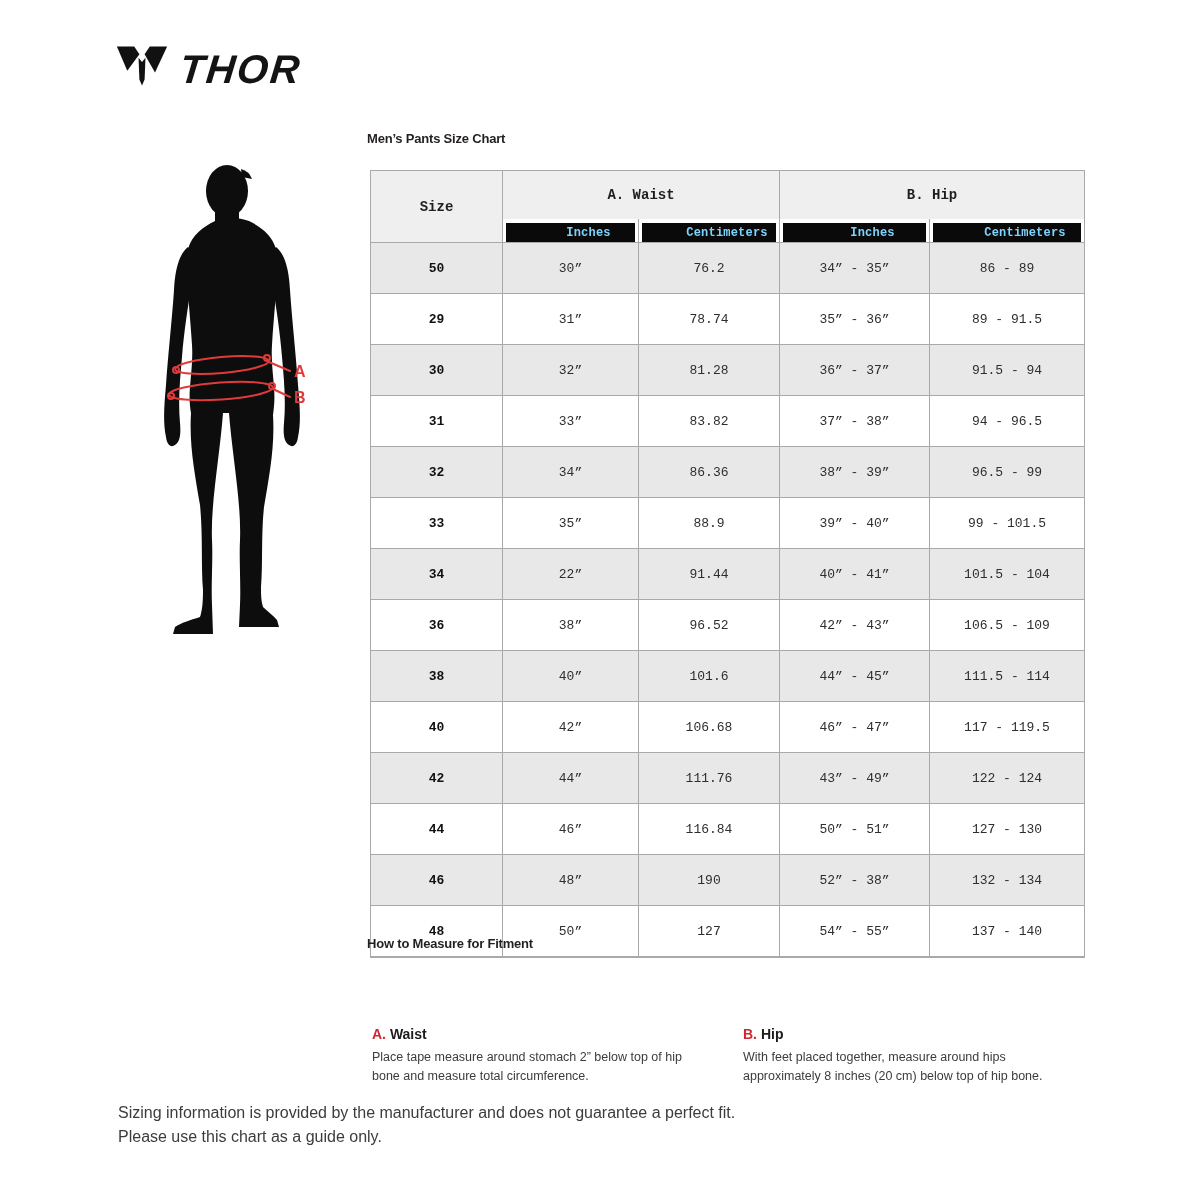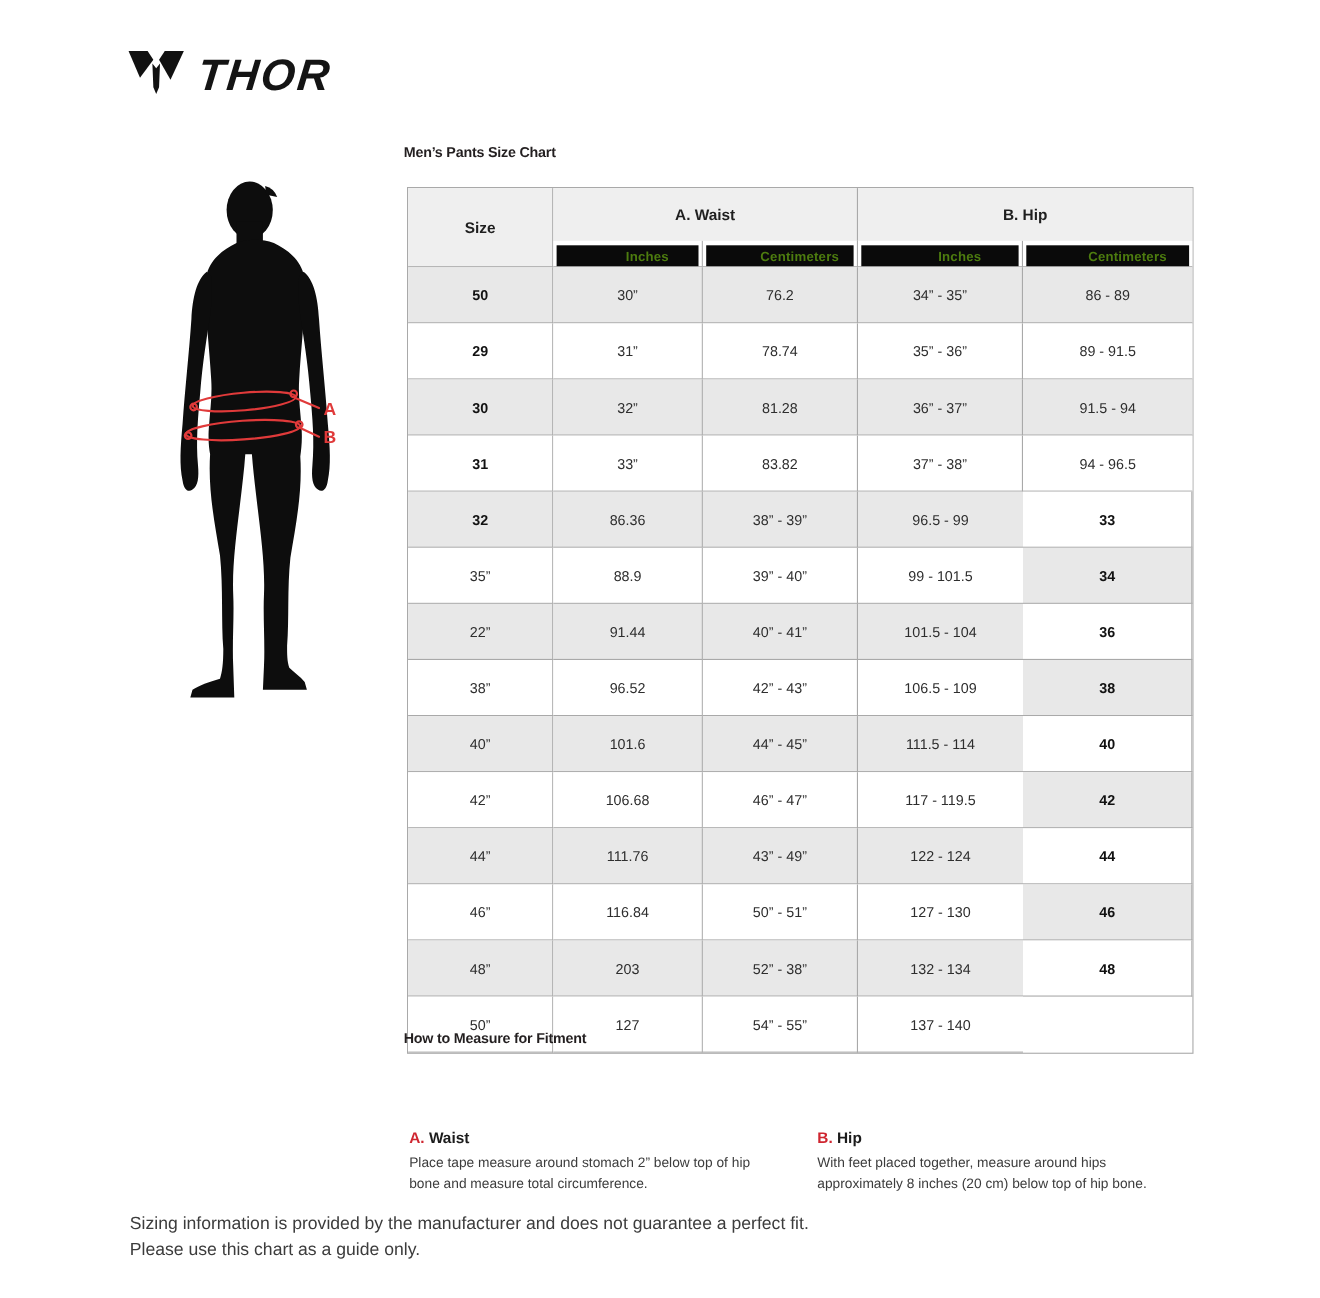--- a/index.html
+++ b/index.html
@@ -22,35 +22,35 @@
   }
   .t-chart{left:367px;top:131px;}
   .t-measure{left:367px;top:936px;}
   
   .size-table{
     position:absolute;left:370px;top:170px;
     display:grid;
     grid-template-columns:132px 136px 141px 150px 154px;
     grid-template-rows:48px 24px;
     grid-auto-rows:51px;
-    border:1px solid #a9a9a9;background:#fff;
+    border:1px solid #a9a9a9;background:#fff;font-family:Liberation Mono, monospace;
   }
   .cell{
     display:flex;align-items:center;justify-content:center;
     border-right:1px solid #a9a9a9;border-bottom:1px solid #a9a9a9;
     font-size:13px;color:#2e2e2e;background:#fff;
   }
   .cell.last{border-right:none;}
   .th{font-size:14px;font-weight:700;color:#1f1f1f;background:#efefef;}
   .size-head{grid-row:1/3;grid-column:1;}
   .waist-head{grid-column:2/4;border-bottom:none;}
   .hip-head{grid-column:4/6;border-bottom:none;}
   .bar-cell{padding:4px 0 0 0;background:#fff;align-items:stretch;}
   .bar{
-    flex:1;margin:0 3px;background:#0a0a0a;color:#4d7c0f;
+    flex:1;margin:0 3px;background:#0a0a0a;color:#7dd3fc;
     display:flex;align-items:center;justify-content:center;
     font-size:12px;font-weight:700;letter-spacing:0.2px;padding-left:36px;
   }
   .td.shade{background:#e8e8e8;}
   .size-col{font-weight:700;color:#111;}
   
   .howto-item{position:absolute;width:335px;font-size:12.5px;line-height:1.5;color:#3c3c3c;}
   .howto-a{left:372px;top:1024px;}
   .howto-b{left:743px;top:1024px;}
   .howto-label{font-size:14px;font-weight:700;color:#1c1c1c;margin-bottom:3px;}
@@ -168,20 +168,21 @@
     <div class="cell td shade">36” - 37”</div>
     <div class="cell td last shade">91.5 - 94</div>
 
     <div class="cell td size-col">31</div>
     <div class="cell td">33”</div>
     <div class="cell td">83.82</div>
     <div class="cell td">37” - 38”</div>
     <div class="cell td last">94 - 96.5</div>
 
     <div class="cell td size-col shade">32</div>
+    <div class="cell td shade">34”</div>
     <div class="cell td shade">86.36</div>
     <div class="cell td shade">38” - 39”</div>
     <div class="cell td last shade">96.5 - 99</div>
 
     <div class="cell td size-col">33</div>
     <div class="cell td">35”</div>
     <div class="cell td">88.9</div>
     <div class="cell td">39” - 40”</div>
     <div class="cell td last">99 - 101.5</div>
 
@@ -216,21 +217,21 @@
     <div class="cell td last shade">122 - 124</div>
 
     <div class="cell td size-col">44</div>
     <div class="cell td">46”</div>
     <div class="cell td">116.84</div>
     <div class="cell td">50” - 51”</div>
     <div class="cell td last">127 - 130</div>
 
     <div class="cell td size-col shade">46</div>
     <div class="cell td shade">48”</div>
-    <div class="cell td shade">203</div>
+    <div class="cell td shade">190</div>
     <div class="cell td shade">52” - 38”</div>
     <div class="cell td last shade">132 - 134</div>
 
     <div class="cell td size-col">48</div>
     <div class="cell td">50”</div>
     <div class="cell td">127</div>
     <div class="cell td">54” - 55”</div>
     <div class="cell td last">137 - 140</div>
   </div>
 

